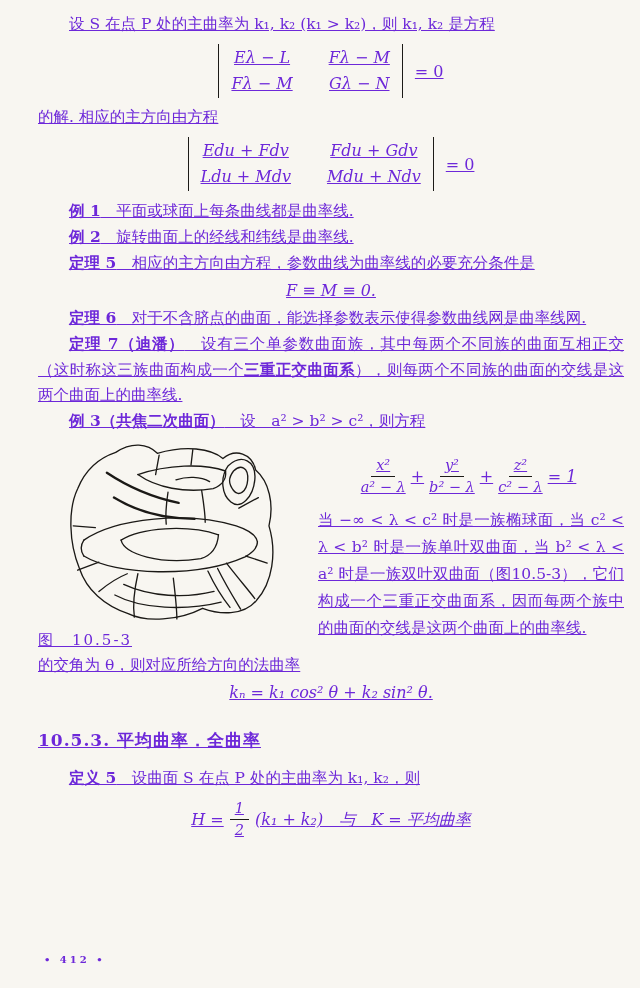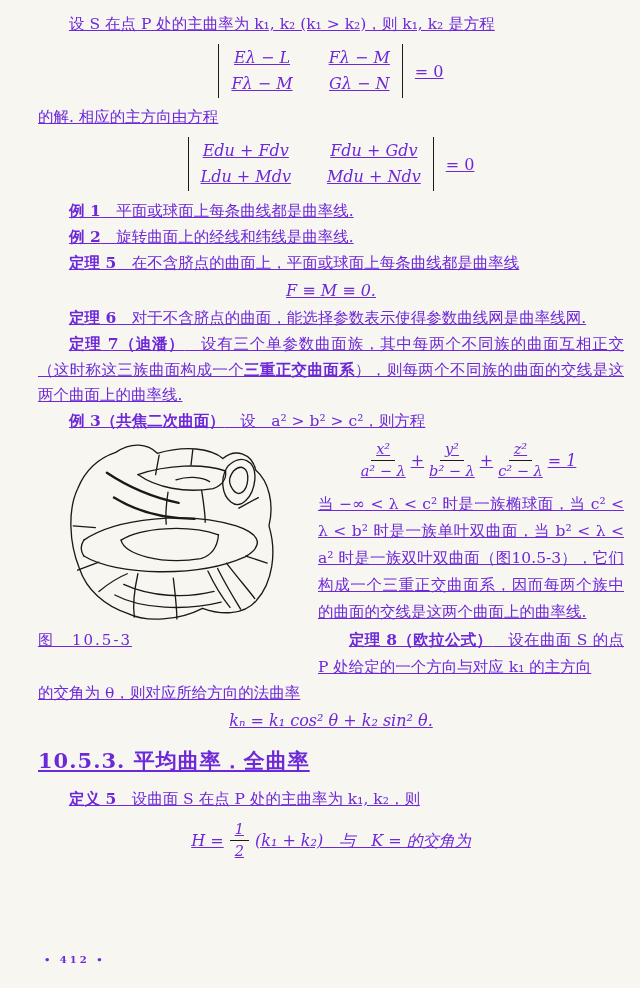--- a/index.html
+++ b/index.html
@@ -43,26 +43,26 @@
   .frac .num{border-bottom:1.3px solid #1c1a17;padding:0 5px 1px;}
   .frac .den{padding-top:1px;}
   .op{margin:0 5px;font-style:italic;}
 
   
   .twocol{display:flex;margin-top:6px;}
   .fig-col{width:272px;flex:0 0 272px;}
   .fig-col svg{display:block;}
   .fig-caption{letter-spacing:2px;margin-top:2px;font-size:15px;}
   .right-col{flex:1;padding-left:8px;}
-  .right-col .eq-line{margin:0 0 10px 0;}
+  .right-col .eq-line{margin:16px 0 10px 0;}
   .right-col .para{line-height:27px;}
 
   .section-heading{
-    font-size:21px;font-weight:600;letter-spacing:1px;
-    margin:13px 0 10px 0;line-height:30px;
+    font-size:17px;font-weight:600;letter-spacing:1px;
+    margin:20px 0 10px 0;line-height:30px;
     font-family:"DejaVu Serif","Liberation Serif",serif;
   }
   .hk-line{margin-top:8px;}
   .hk-line .tail{font-style:italic;margin-left:6px;}
   .hk-line .lhs{font-style:italic;margin-right:6px;}
 
   .page-number{
     position:absolute;left:44px;bottom:16px;
     font-weight:bold;font-size:10px;letter-spacing:3px;
   }
@@ -105,21 +105,21 @@
     </div>
     <div class="rhs">= 0</div>
   </div>
 
 
 
   <p class="para indent"><b class="lead">例 1</b><span>　平面或球面上每条曲线都是曲率线.</span></p>
 
   <p class="para indent"><b class="lead">例 2</b><span>　旋转曲面上的经线和纬线是曲率线.</span></p>
 
-  <p class="para indent"><b class="lead">定理 5</b><span>　在不含脐点的曲面上，平面或球面上每条曲线都是曲率线</span></p>
+  <p class="para indent"><b class="lead">定理 5</b><span>　相应的主方向由方程，参数曲线为曲率线的必要充分条件是</span></p>
 
   <div class="eq-line italic">F ≡ M ≡ 0.</div>
 
   <p class="para indent"><b class="lead">定理 6</b><span>　对于不含脐点的曲面，能选择参数表示使得参数曲线网是曲率线网.</span></p>
 
 
   <p class="para indent"><b class="lead">定理 7（迪潘）</b><span>　设有三个单参数曲面族，其中每两个不同族的曲面互相正交（这时称这三族曲面构成一个</span><b>三重正交曲面系</b><span>），则每两个不同族的曲面的交线是这两个曲面上的曲率线.</span></p>
 
   <p class="para indent"><b class="lead">例 3（共焦二次曲面）</b><span>　设　a² &gt; b² &gt; c²，则方程</span></p>
 
@@ -172,36 +172,35 @@
             <span class="den">b² − λ</span>
           </span>
         <span class="op">+</span>
         <span class="frac">
             <span class="num">z²</span>
             <span class="den">c² − λ</span>
           </span>
         <span class="op">= 1</span>
       </div>
       <p class="para">当 −∞ &lt; λ &lt; c² 时是一族椭球面，当 c² &lt; λ &lt; b² 时是一族单叶双曲面，当 b² &lt; λ &lt; a² 时是一族双叶双曲面（图10.5-3），它们构成一个三重正交曲面系，因而每两个族中的曲面的交线是这两个曲面上的曲率线.</p>
-      <p class="para indent"><b class="lead">定理 8（欧拉公式）</b><span>　设在曲面 S 的点 P 处给定的一个方向与对应 k₁ 的主方向</span></p>
     </div>
   </div>
 
   <p class="para">的交角为 θ，则对应所给方向的法曲率</p>
 
   <div class="eq-line italic">kₙ = k₁ cos² θ + k₂ sin² θ.</div>
 
   <h2 class="section-heading">10.5.3. 平均曲率．全曲率</h2>
 
   <p class="para indent"><b class="lead">定义 5</b><span>　设曲面 S 在点 P 处的主曲率为 k₁, k₂，则</span></p>
 
   <div class="eq-line hk-line">
     <span class="lhs">H =</span>
     <span class="frac">
         <span class="num">1</span>
         <span class="den">2</span>
       </span>
-    <span class="tail">(k₁ + k₂)　与　K = 的交角为</span>
+    <span class="tail">(k₁ + k₂)　与　K = 平均曲率</span>
   </div>
 
   <div class="page-number">• 412 •</div>
 
 </div>
 
 </body></html>

